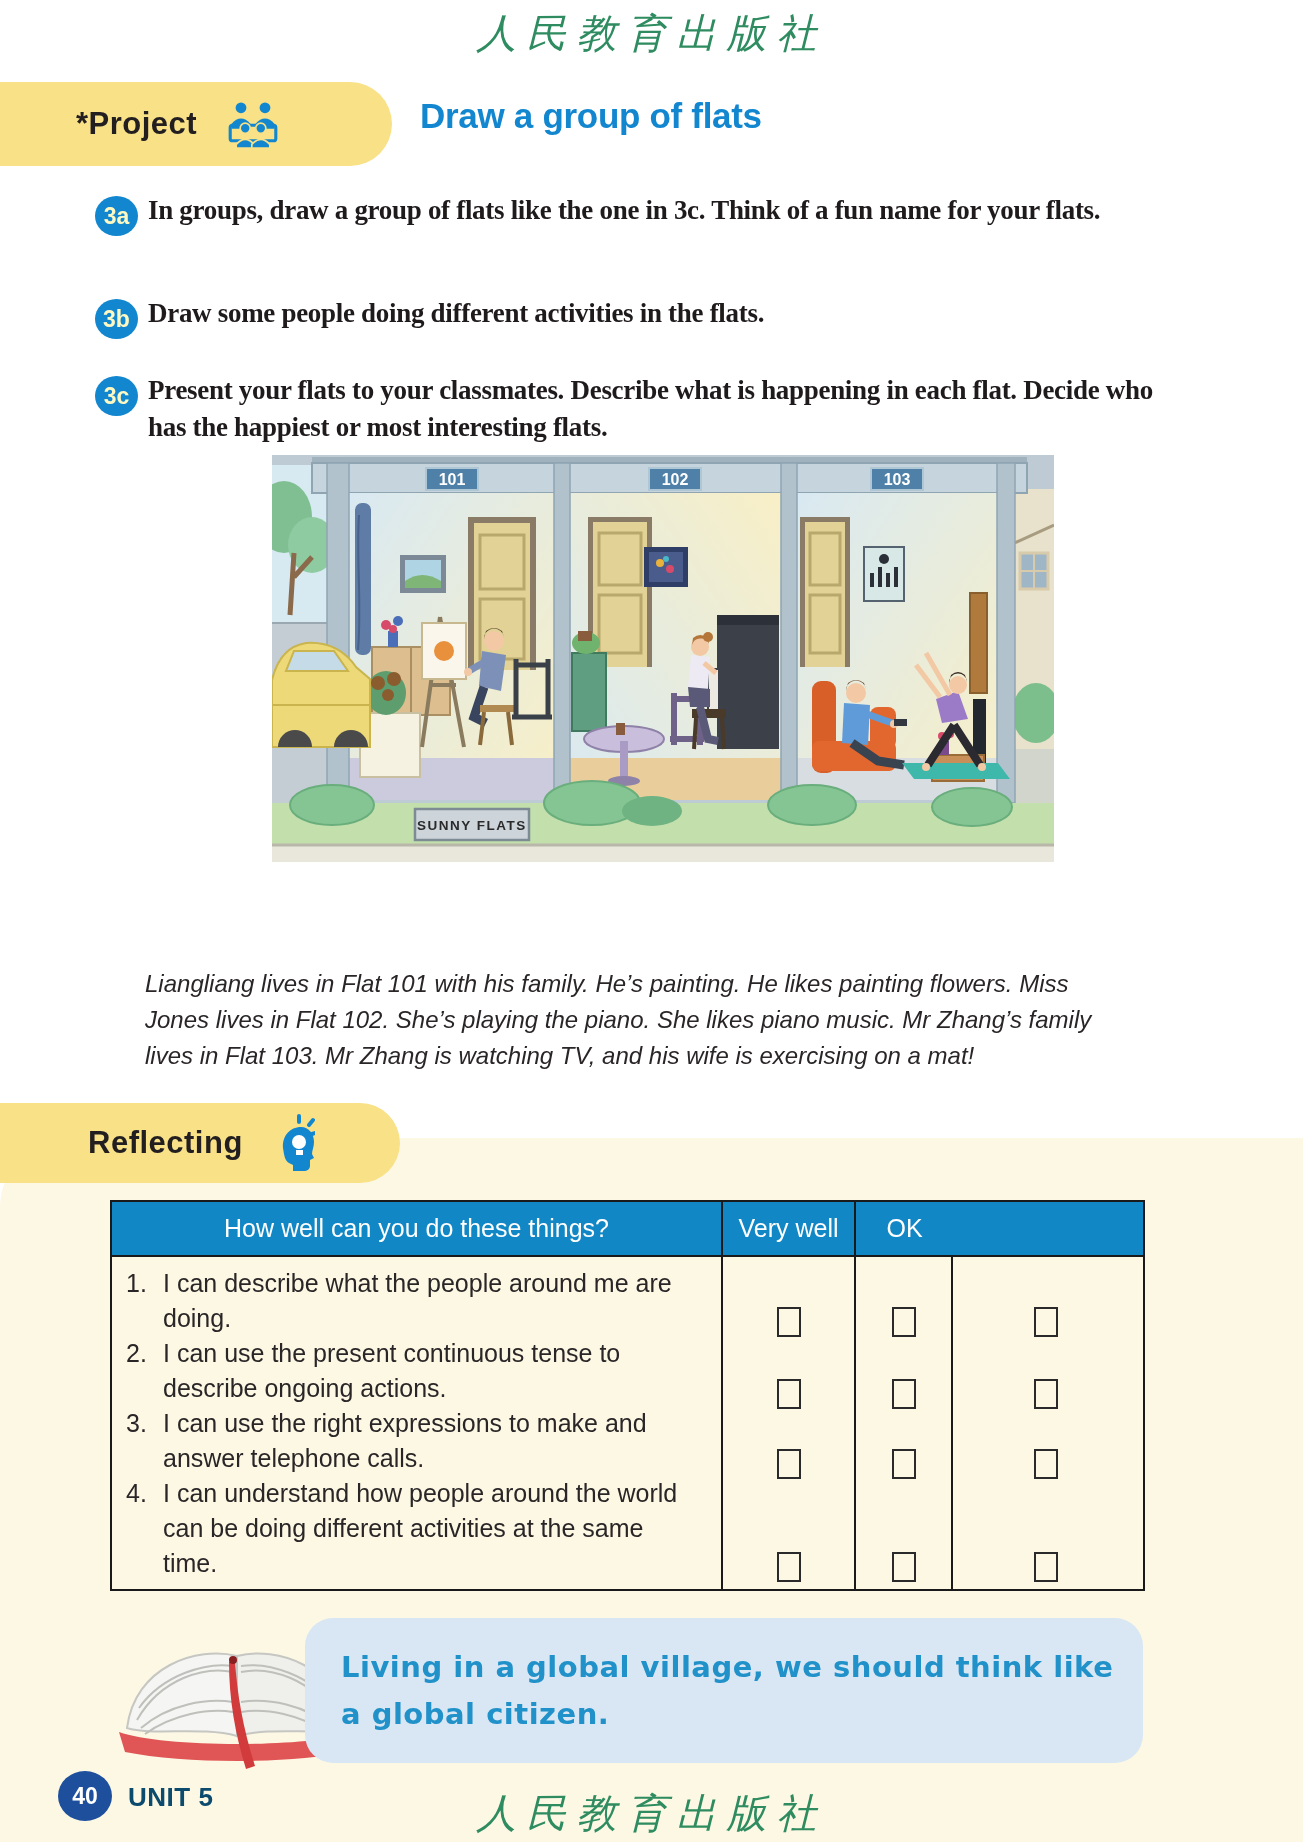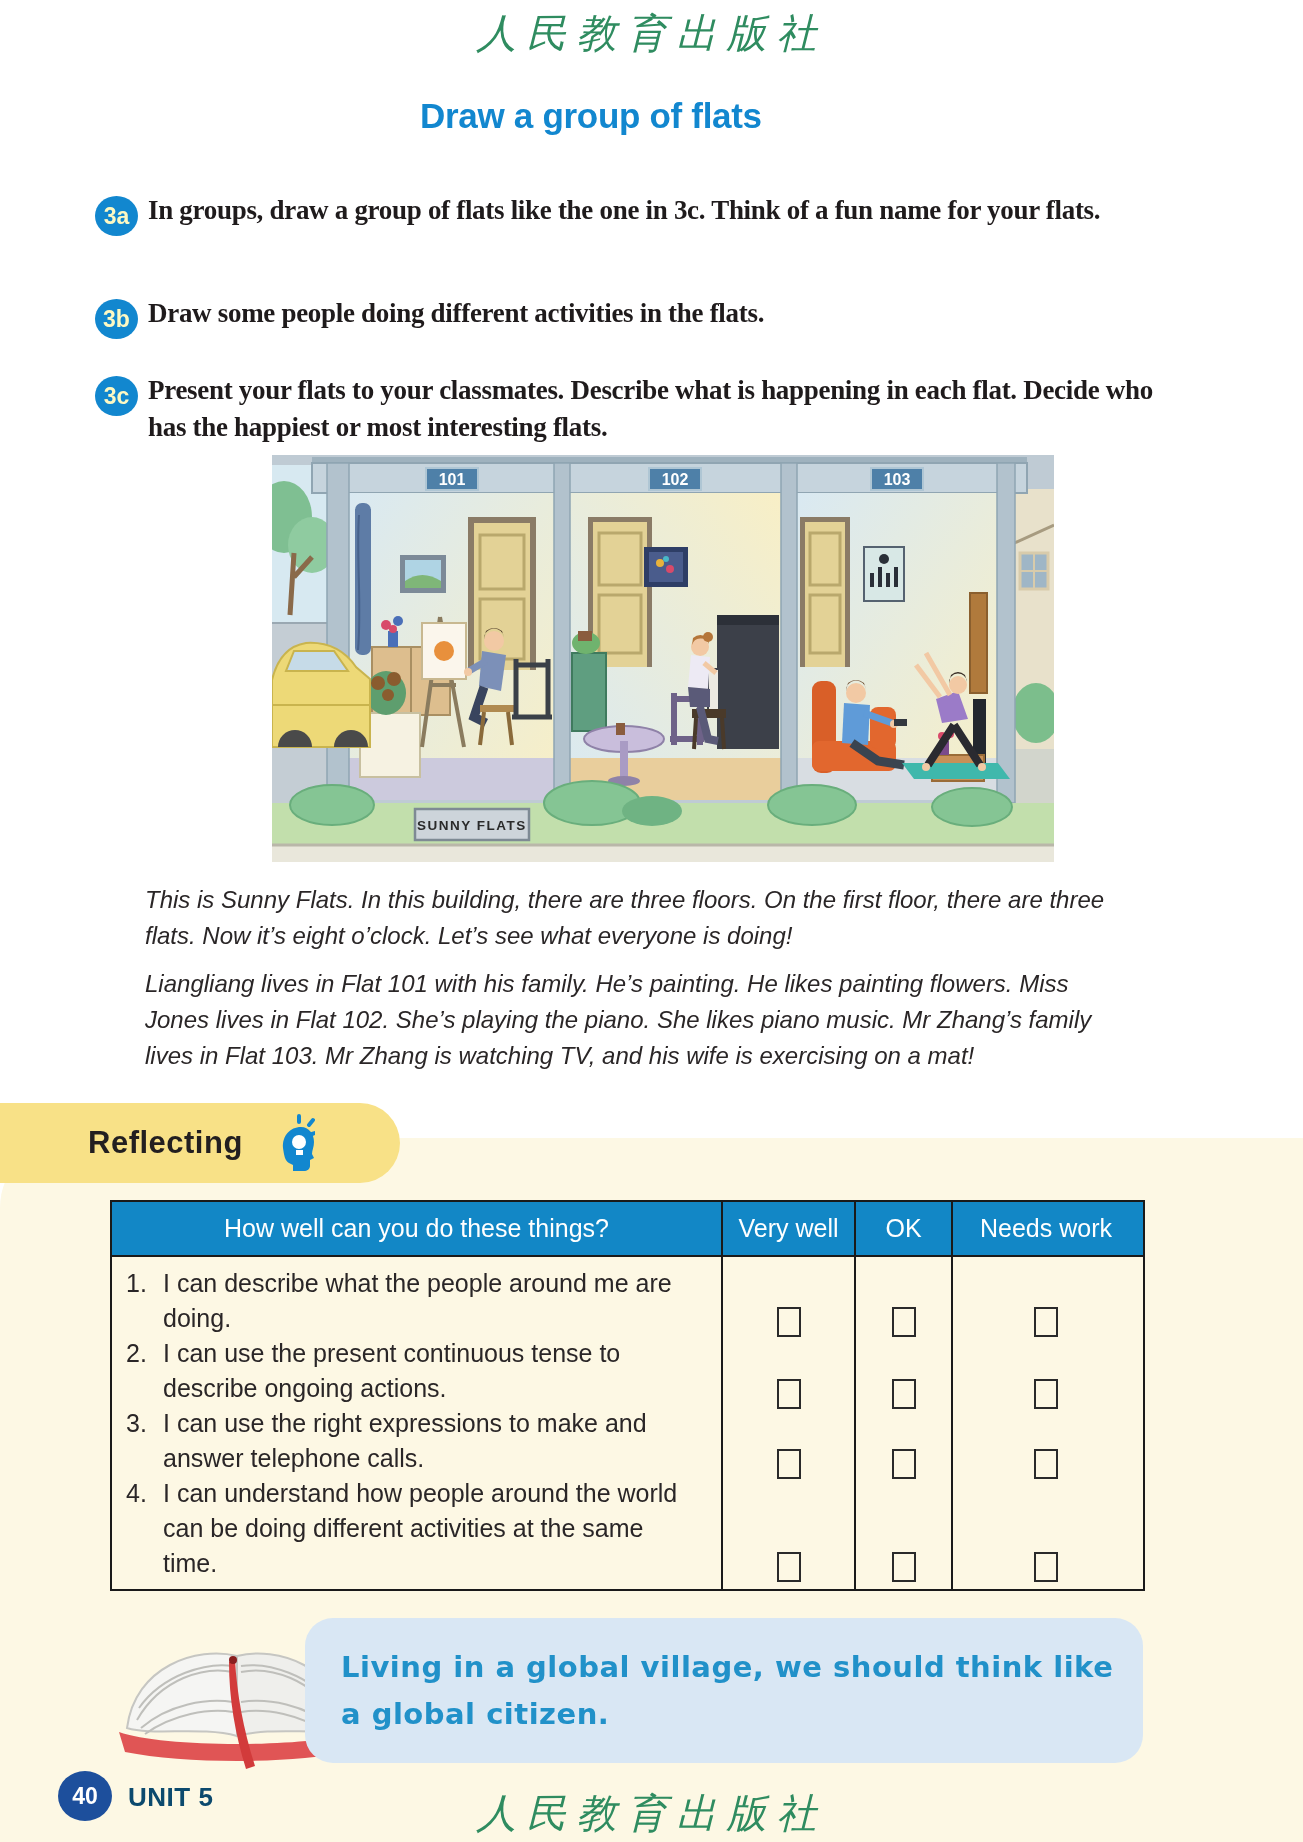--- a/index.html
+++ b/index.html
@@ -126,20 +126,38 @@
     font-size:26px; font-weight:700; color:#0c4a6e; letter-spacing:0.5px;
   }
 </style>
 </head>
 <body>
 
 <div id="page">
 
   <div class="logo top">人民教育出版社</div>
 
+  <div class="banner project">
+    <span class="banner-label">*Project</span>
+    <svg width="60" height="48" viewBox="0 0 48 40">
+      <g fill="#1287CF">
+        <circle cx="14" cy="6.5" r="4.5"></circle>
+        <path d="M6,20 Q14,11 22,20 L22,24 L6,24 Z"></path>
+        <circle cx="34" cy="6.5" r="4.5"></circle>
+        <path d="M26,20 Q34,11 42,20 L42,24 L26,24 Z"></path>
+      </g>
+      <rect x="5" y="21" width="38" height="13" rx="2" fill="none" stroke="#1287CF" stroke-width="2.6"></rect>
+      <g fill="#1287CF" stroke="#F8E187" stroke-width="1.4">
+        <circle cx="17.5" cy="23.5" r="4.2"></circle>
+        <path d="M10,37 Q17.5,28.5 25,37 L25,40 L10,40 Z"></path>
+        <circle cx="30.5" cy="23.5" r="4.2"></circle>
+        <path d="M23,37 Q30.5,28.5 38,37 L38,40 L23,40 Z"></path>
+      </g>
+    </svg>
+  </div>
   <div class="section-title">Draw a group of flats</div>
 
   <div class="task-badge" id="badge-3a">3a</div>
   <div class="task-text" id="task-3a">In groups, draw a group of flats like the one in 3c. Think of a fun name for your flats.</div>
 
   <div class="task-badge" id="badge-3b">3b</div>
   <div class="task-text" id="task-3b">Draw some people doing different activities in the flats.</div>
 
   <div class="task-badge" id="badge-3c">3c</div>
   <div class="task-text" id="task-3c">Present your flats to your classmates. Describe what is happening in each flat. Decide who has the happiest or most interesting flats.</div>
@@ -320,41 +338,39 @@
         <ellipse cx="540" cy="350" rx="44" ry="20" fill="#85C594" stroke="#69AE7C" stroke-width="2"></ellipse>
         <ellipse cx="700" cy="352" rx="40" ry="19" fill="#85C594" stroke="#69AE7C" stroke-width="2"></ellipse>
         <rect x="143" y="354" width="114" height="31" fill="#CDD4DA" stroke="#7E8A94" stroke-width="2.5"></rect>
         <text x="200" y="375" font-family="Liberation Sans, sans-serif" font-size="13.5" font-weight="bold" fill="#2A2A2A" letter-spacing="1.5" text-anchor="middle">SUNNY FLATS</text>
         <rect x="0" y="390" width="782" height="17" fill="#E9E7DB"></rect>
         <line x1="0" y1="390" x2="782" y2="390" stroke="#B9B7A9" stroke-width="3"></line>
       </g>
     </svg>
   </div>
 
-  <p class="narration" id="narration-1">This is Sunny Flats. In this building, there are three floors. On the first floor, there are three flats. Now it’s eight o’clock. Let’s see what everyone is doing!</p>
   <p class="narration" id="narration-2">Liangliang lives in Flat 101 with his family. He’s painting. He likes painting flowers. Miss Jones lives in Flat 102. She’s playing the piano. She likes piano music. Mr Zhang’s family lives in Flat 103. Mr Zhang is watching TV, and his wife is exercising on a mat!</p>
 
   <div class="cream-panel"></div>
 
   <div class="banner reflecting">
     <span class="banner-label">Reflecting</span>
     <svg width="46" height="58" viewBox="0 0 46 58">
       <path d="M14,34 C13,22 21,13 32,13 C40,13 45,20 45,28 C45,33 43,36 43,40 L45,44 L41,46 L41,52 C41,55 38,57 35,57 L24,57 L24,51 L20,49 C16,47 15,41 14,34 Z" fill="#1287CF"></path>
       <circle cx="30" cy="28" r="7" fill="#fff"></circle>
       <rect x="27" y="36" width="7" height="5" fill="#fff"></rect>
       <path d="M30,8 L30,2 M40,11 L44,6 M43,20 L49,18" stroke="#1287CF" stroke-width="4" stroke-linecap="round"></path>
     </svg>
   </div>
 
   <div class="reflect-table">
     <div class="rt-header">
       <div class="hcell" style="width:611px">How well can you do these things?</div>
       <div class="hcell" style="width:133px">Very well</div>
       <div class="hcell" style="width:97px">OK</div>
-      <div class="hcell" style="width:186px">Needs work</div>
     </div>
     <div class="rt-body">
       <div class="col-q">
         <div class="q-item">
           <span class="num">1.</span>
           <span class="txt">I can describe what the people around me are doing.</span>
         </div>
         <div class="q-item">
           <span class="num">2.</span>
           <span class="txt">I can use the present continuous tense to describe ongoing actions.</span>

